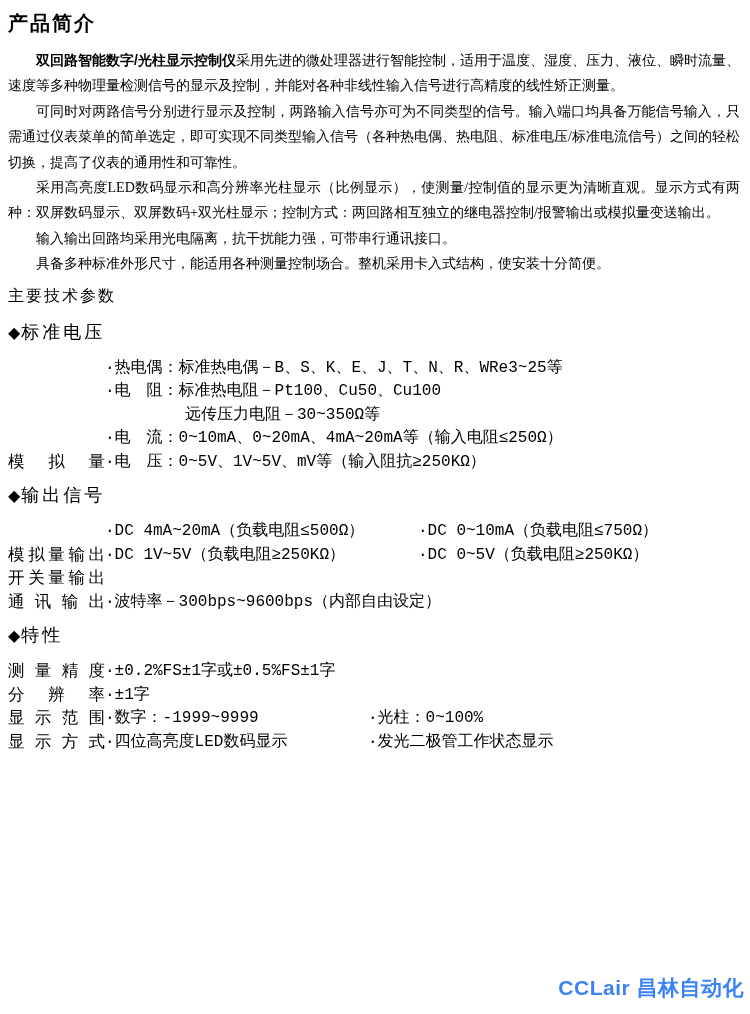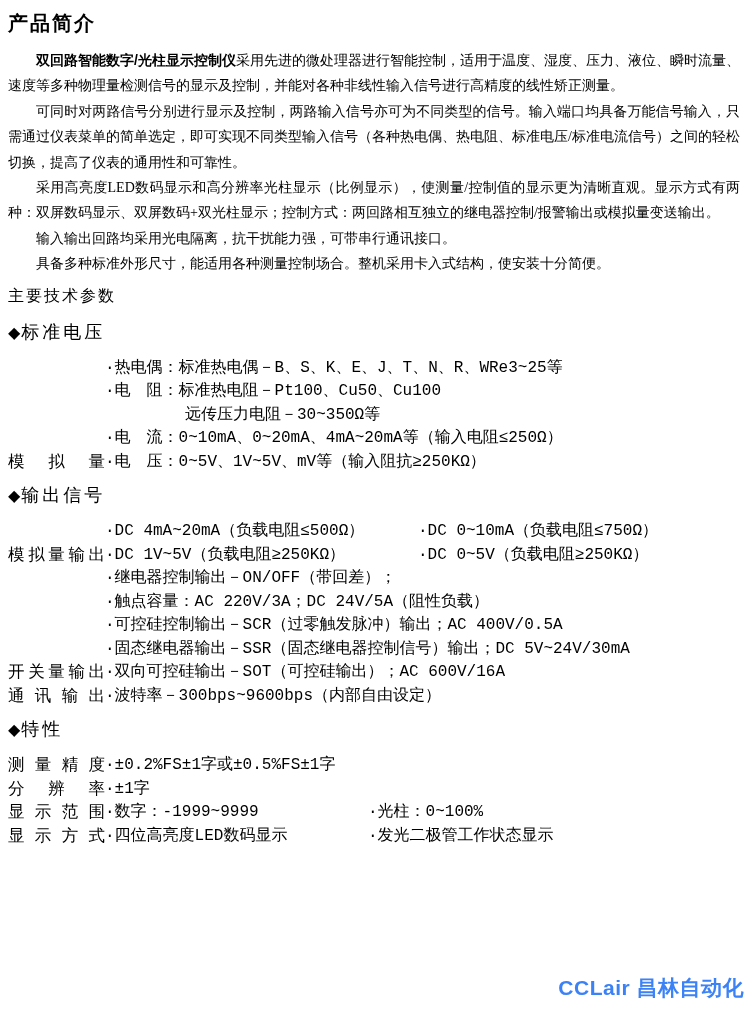--- a/index.html
+++ b/index.html
@@ -96,27 +96,20 @@
   <div class="spec-group">
     <div class="spec-label">模拟量输出</div>
     <div class="spec-rows">
       <div class="spec-row"><span class="c1 w-out">·DC 4mA~20mA（负载电阻≤500Ω）</span><span>·DC 0~10mA（负载电阻≤750Ω）</span></div>
       <div class="spec-row"><span class="c1 w-out">·DC 1V~5V（负载电阻≥250KΩ）</span><span>·DC 0~5V（负载电阻≥250KΩ）</span></div>
     </div>
   </div>
 
   <div class="spec-group">
     <div class="spec-label">开关量输出</div>
-    <div class="spec-rows">
-      <div class="spec-row">·继电器控制输出－ON/OFF（带回差）；</div>
-      <div class="spec-row">·触点容量：AC 220V/3A；DC 24V/5A（阻性负载）</div>
-      <div class="spec-row">·可控硅控制输出－SCR（过零触发脉冲）输出；AC 400V/0.5A</div>
-      <div class="spec-row">·固态继电器输出－SSR（固态继电器控制信号）输出；DC 5V~24V/30mA</div>
-      <div class="spec-row">·双向可控硅输出－SOT（可控硅输出）；AC 600V/16A</div>
-    </div>
   </div>
 
   <div class="spec-group">
     <div class="spec-label">通讯输出</div>
     <div class="spec-rows">
       <div class="spec-row">·波特率－300bps~9600bps（内部自由设定）</div>
     </div>
   </div>
 
 

